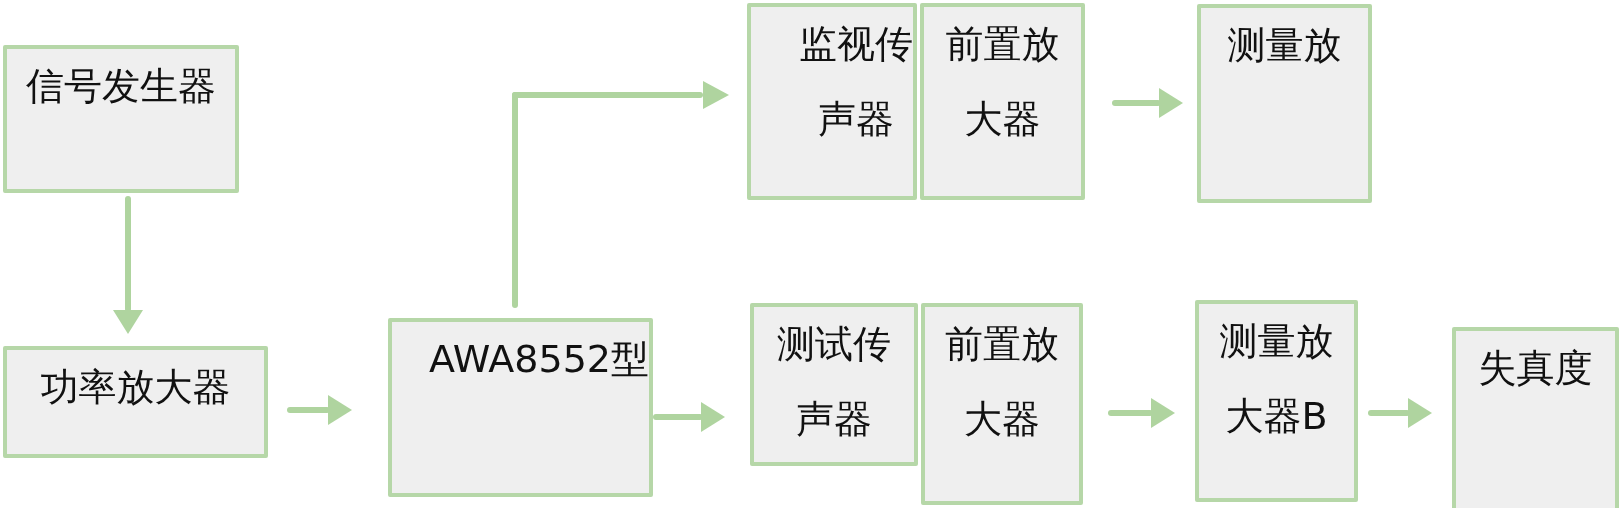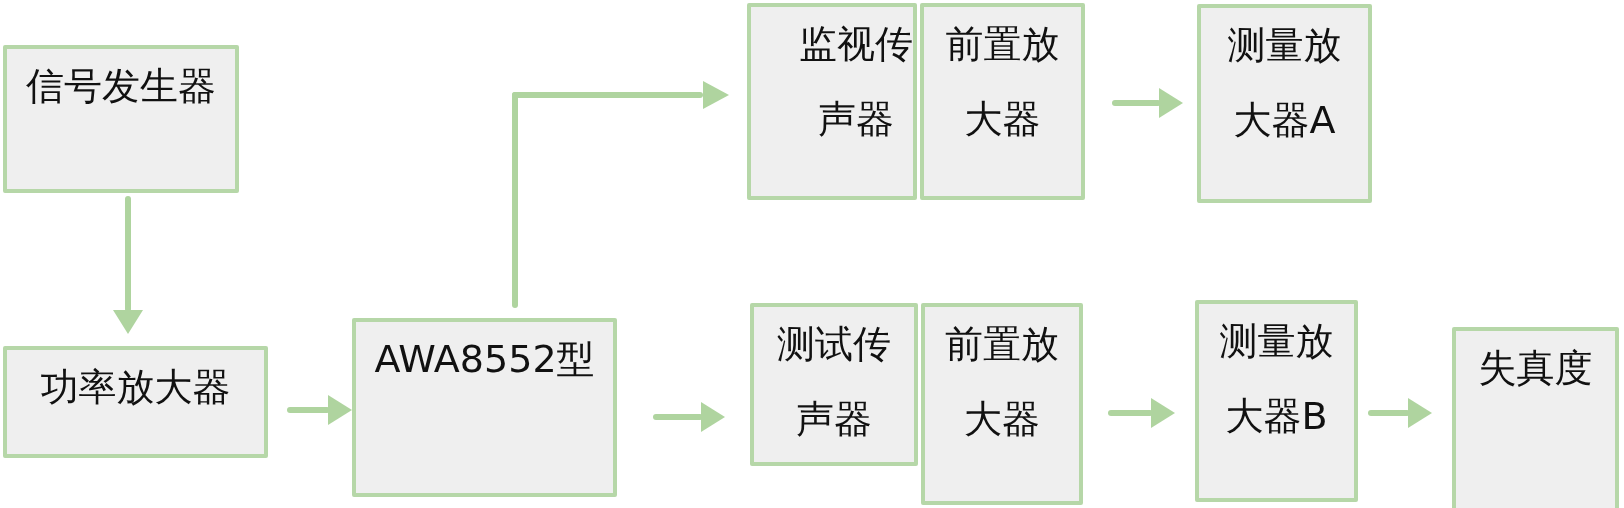--- a/index.html
+++ b/index.html
@@ -22,21 +22,21 @@
   }
   .box .line {
     font-size: 38px;
     line-height: 75px;
     white-space: nowrap;
   }
 
   
   .b0 { left: 3px;    top: 45px;  width: 236px; height: 148px; }
   .b1 { left: 3px;    top: 338px; width: 265px; height: 112px; margin-top: 8px; }
-  .b2 { left: 352px;  top: 318px; width: 265px; height: 179px; }
+  .b2 { left: 388px;  top: 318px; width: 265px; height: 179px; text-align: right; }
   .b3 { left: 747px;  top: 3px;   width: 170px; height: 197px; padding-left: 48px; }
   .b4 { left: 920px;  top: 3px;   width: 165px; height: 197px; }
   .b5 { left: 1197px; top: 4px;   width: 175px; height: 199px; }
   .b6 { left: 750px;  top: 303px; width: 168px; height: 163px; }
   .b7 { left: 921px;  top: 303px; width: 162px; height: 202px; }
   .b8 { left: 1195px; top: 300px; width: 163px; height: 202px; }
   .b9 { left: 1452px; top: 303px; width: 167px; height: 200px; margin-top: 24px; }
 
   
   .arrow-r { position: absolute; height: 30px; }
@@ -106,21 +106,20 @@
     <div class="line">声器</div>
   </div>
 
   <div class="box b4">
     <div class="line">前置放</div>
     <div class="line">大器</div>
   </div>
 
   <div class="box b5">
     <div class="line">测量放</div>
-    <div class="line">大器A</div>
   </div>
 
   <div class="box b6">
     <div class="line">测试传</div>
     <div class="line">声器</div>
   </div>
 
   <div class="box b7">
     <div class="line">前置放</div>
     <div class="line">大器</div>

